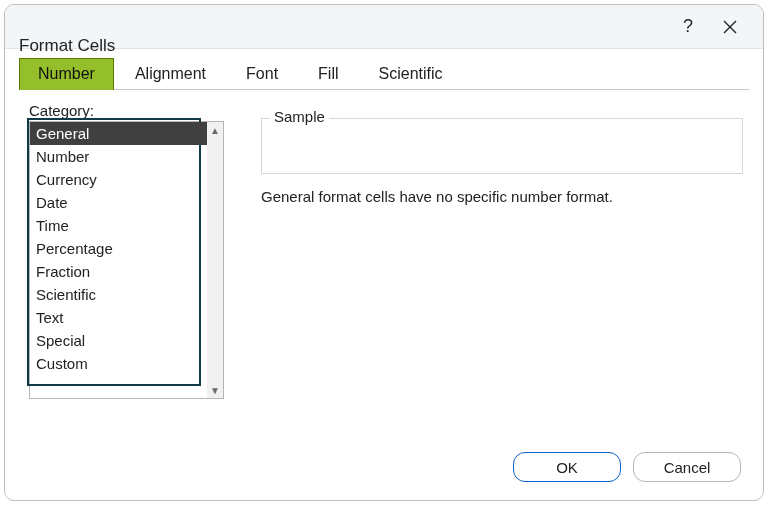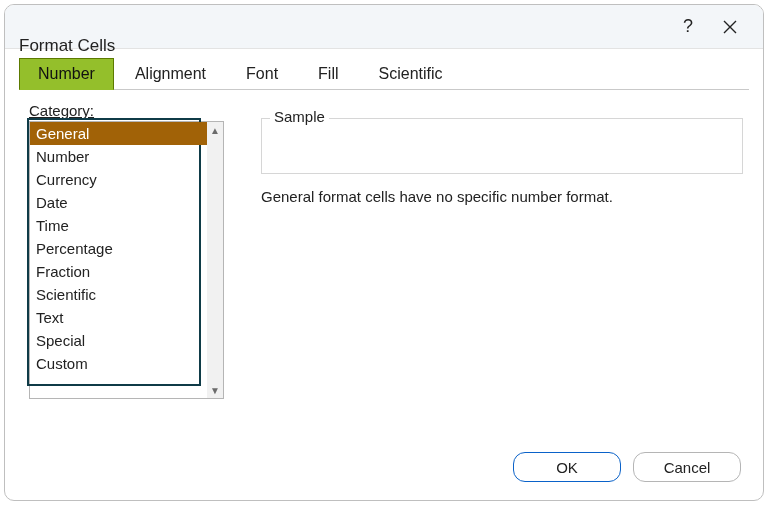--- a/index.html
+++ b/index.html
@@ -73,21 +73,21 @@
   .tab-underline {
     margin: 0 14px;
     border-bottom: 1px solid #c9c9c9;
   }
 
   .content {
     flex: 1;
     display: flex;
     padding: 12px 20px 0 24px;
   }
-  .left-col { width: 210px; text-decoration: underline; }
+  .left-col { width: 210px; }
   .category-label {
     font-size: 15px;
     margin-bottom: 2px;
   }
   .listbox-wrap {
     position: relative;
     width: 195px;
     height: 278px;
     border: 1px solid #b5b5b5;
     background: #fff;
@@ -106,21 +106,21 @@
     overflow: hidden;
   }
   .list-item {
     padding: 1px 6px;
     font-size: 15px;
     line-height: 21px;
     cursor: pointer;
     white-space: nowrap;
   }
   .list-item.selected {
-    background: #a16207;
+    background: #404040;
     color: #fff;
   }
   .scrollbar {
     position: absolute;
     top: 0; right: 0; bottom: 0;
     width: 16px;
     background: #f1f1f1;
     display: flex;
     flex-direction: column;
     justify-content: space-between;

